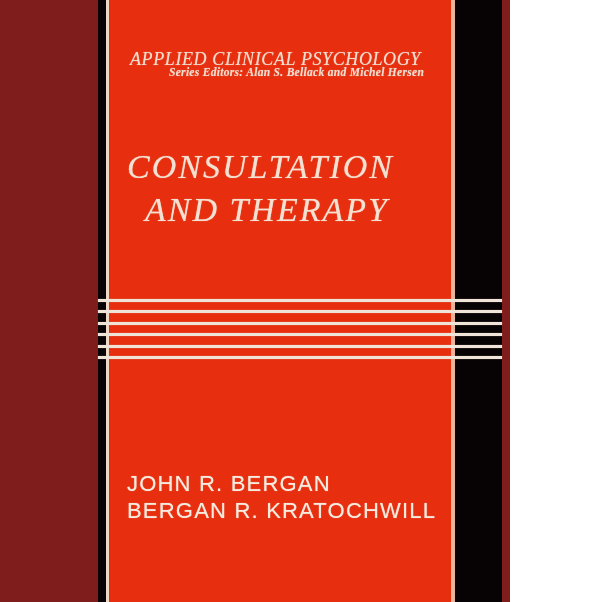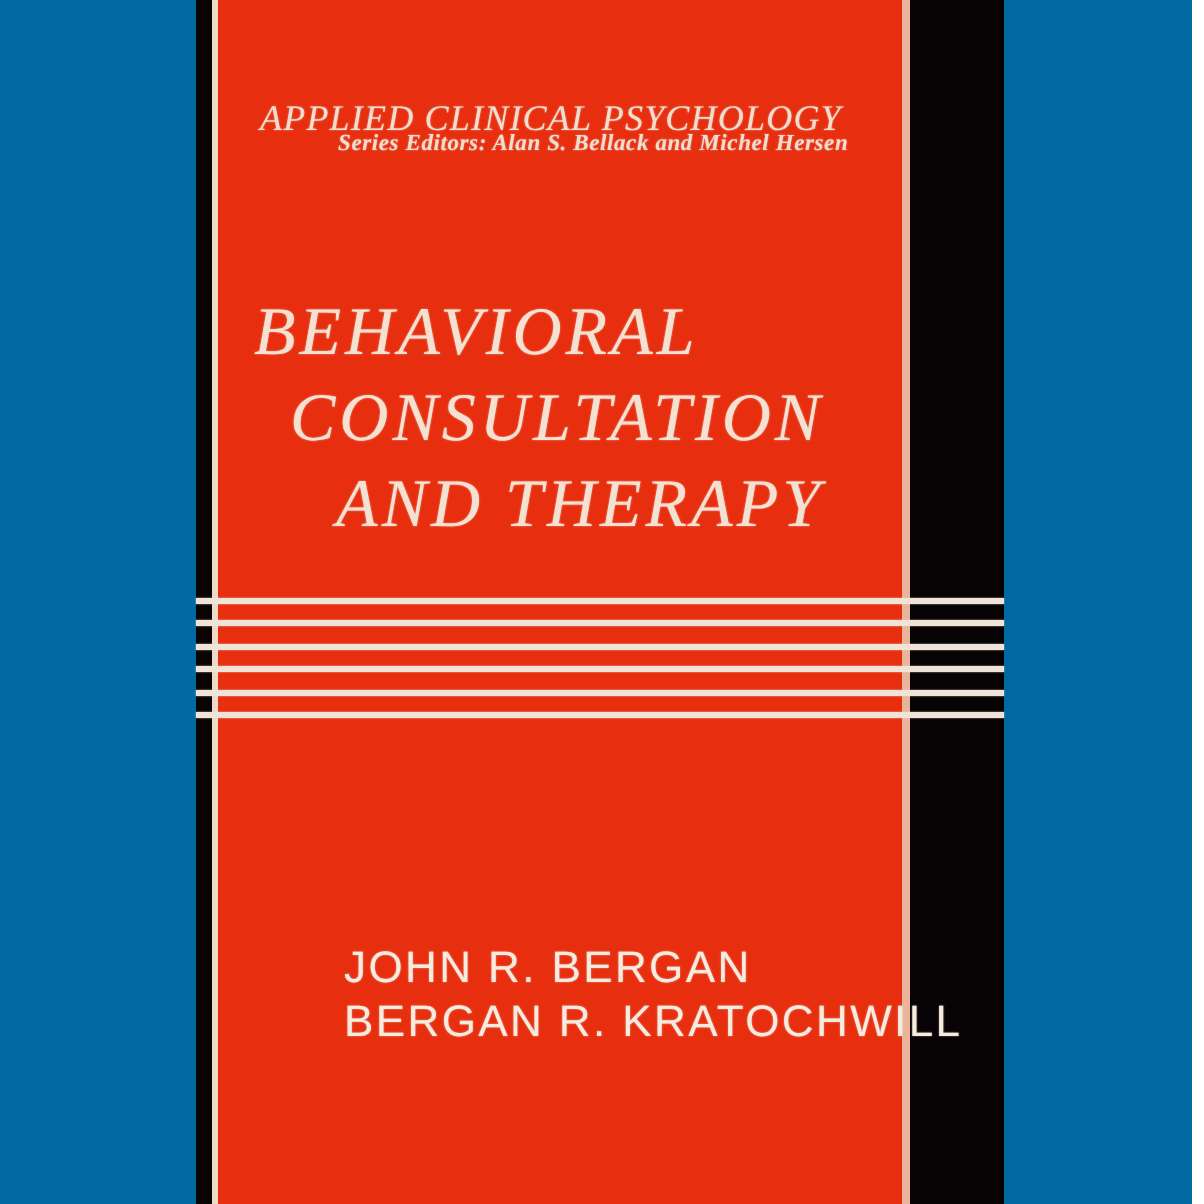--- a/index.html
+++ b/index.html
@@ -1,20 +1,20 @@
 <!DOCTYPE html>
 <html><head>
 <meta charset="utf-8">
 <style>
   html, body { margin: 0; padding: 0; background: #ffffff; }
   #page {
     position: relative;
-    width: 596px;
+    width: 510px;
     height: 602px;
-    background: #0369a1;
+    background: #7f1d1d;
     overflow: hidden;
     font-family: "Liberation Serif", serif;
   }
   
   .left-black-stripe {
     position: absolute; left: 98px; top: 0; width: 8px; height: 602px;
     background: #0a0405;
   }
   .left-cream-line {
     position: absolute; left: 106px; top: 0; width: 3px; height: 602px;
@@ -76,21 +76,21 @@
   .title-line:nth-child(3) { margin-left: 41px; text-align: center; }
   .authors {
     position: absolute; left: 127px; top: 470px;
     font-family: "Liberation Sans", sans-serif;
     font-size: 22px;
     line-height: 27px;
     letter-spacing: 1.2px;
     color: #f6ebdf;
     text-shadow: 0 0 1px rgba(246,235,223,0.6);
   }
-  .author-line { white-space: nowrap; margin-left: 45px; }
+  .author-line { white-space: nowrap; }
 </style>
 </head>
 <body>
 
 <div id="page">
 
   <div class="left-black-stripe"></div>
   <div class="left-cream-line"></div>
   <div class="red-panel"></div>
   <div class="right-cream-line"></div>
@@ -102,21 +102,20 @@
       <div class="hstripe" style="top: 321.8px;"></div>
       <div class="hstripe" style="top: 333.2px;"></div>
       <div class="hstripe" style="top: 344.6px;"></div>
       <div class="hstripe" style="top: 356px;"></div>
     </div>
 
   <div class="series-title">APPLIED CLINICAL PSYCHOLOGY</div>
   <div class="series-editors">Series Editors: Alan S. Bellack and Michel Hersen</div>
 
   <div class="book-title">
-    <div class="title-line">BEHAVIORAL</div>
     <div class="title-line">CONSULTATION</div>
     <div class="title-line">AND THERAPY</div>
   </div>
 
   <div class="authors">
     <div class="author-line">JOHN R. BERGAN</div>
     <div class="author-line">BERGAN R. KRATOCHWILL</div>
   </div>
 
 </div>

